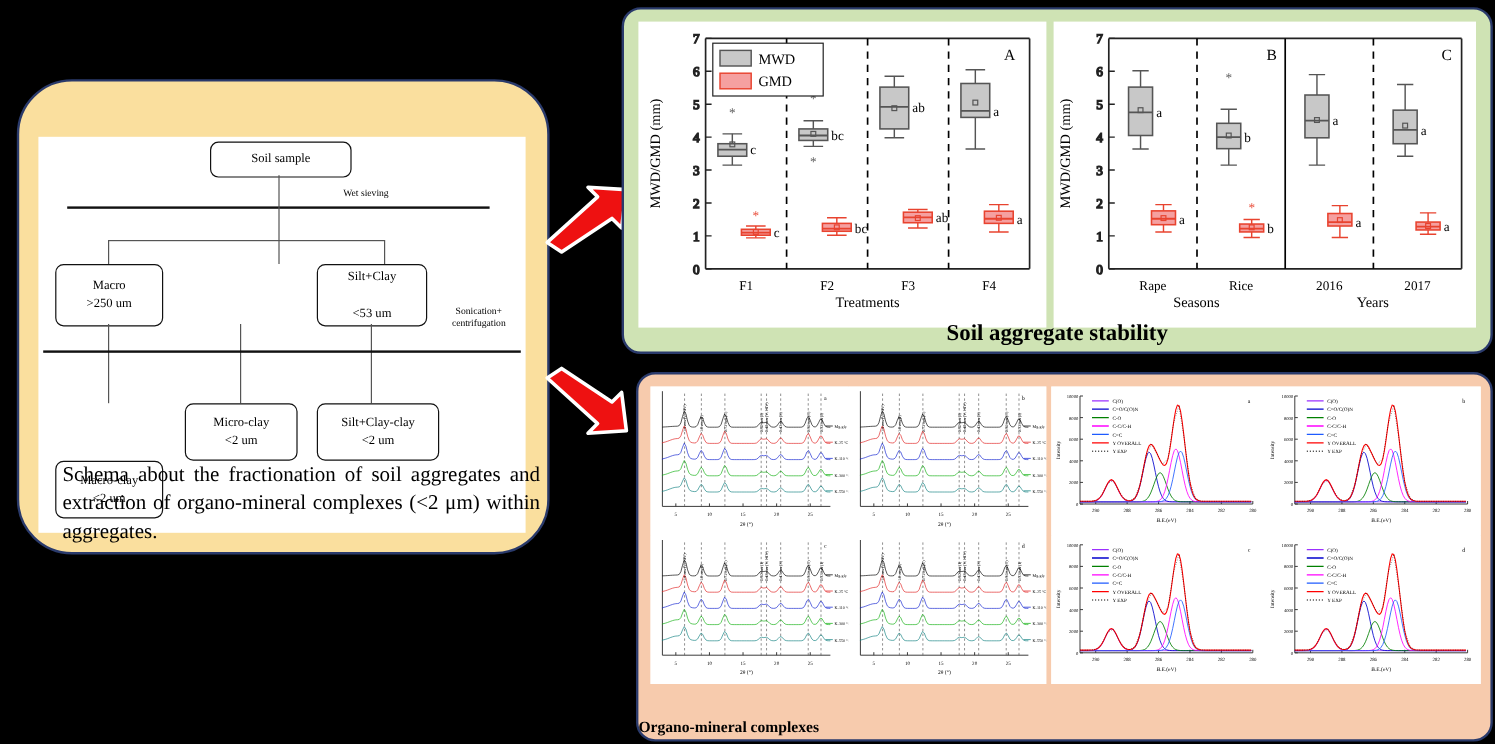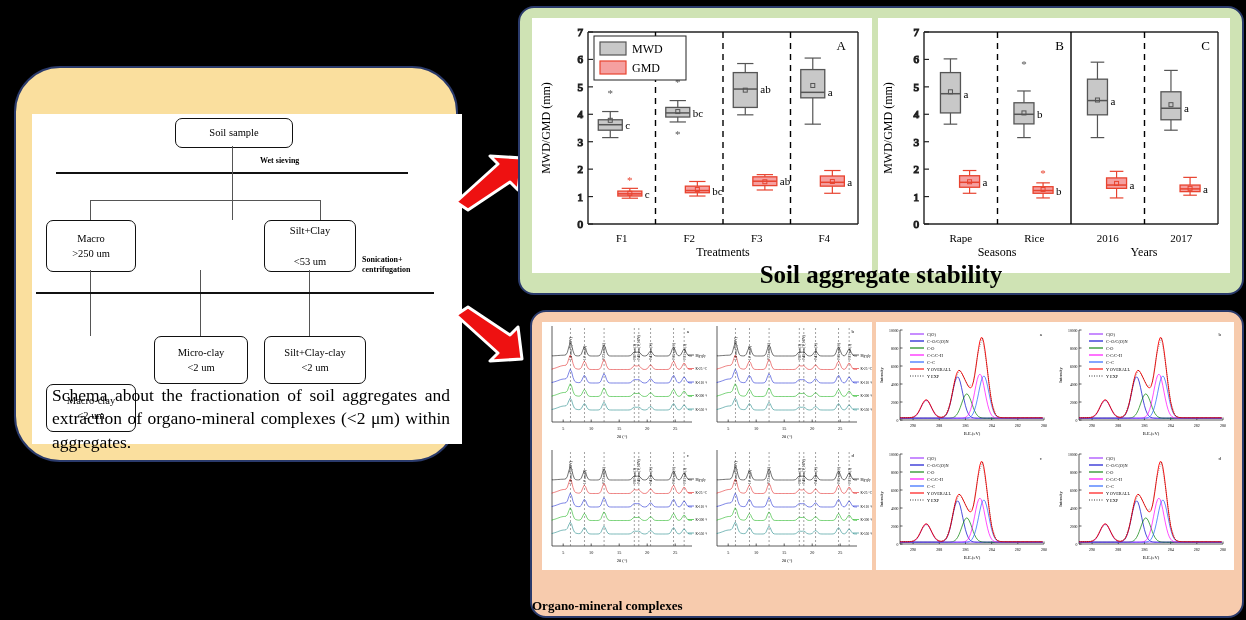--- a/index.html
+++ b/index.html
@@ -3,42 +3,42 @@
 <meta charset="utf-8">
 <style>
   html,body{margin:0;padding:0;background:#000;}
   body{width:1246px;height:620px;position:relative;overflow:hidden;
        font-family:"Liberation Serif",serif;}
 
   
   #left-panel{position:absolute;left:14px;top:66px;width:440px;height:392px;
     background:#fadf9e;border:2px solid #2a3a6b;border-radius:46px;}
   #flow-card{position:absolute;left:16px;top:46px;width:406px;height:330px;
-    background:#fff;padding-left:24px;}
+    background:#fff;}
 
   .fbox{position:absolute;border:1.4px solid #111;border-radius:7px;
     background:#fff;display:flex;flex-direction:column;align-items:center;
     justify-content:center;text-align:center;line-height:1.45;color:#000;}
   .fbox .l1{font-size:10.5px;}
   .fbox .l2{font-size:10.5px;}
 
   .hline{position:absolute;background:#111;height:1.6px;}
   .vline{position:absolute;background:#555;width:1.2px;}
-  .ltxt{position:absolute;font-size:8px;font-weight:bold;color:#000;
-    line-height:1.2;}
+  .ltxt{position:absolute;font-size:8px;font-weight:normal;color:#000;
+    text-align:center;line-height:1.2;}
 
   #caption{position:absolute;left:16px;top:270px;width:406px;
     font-size:17.5px;color:#000;text-align:justify;line-height:1.33;
     padding:0 4px;box-sizing:border-box;}
 
   
   #green-panel{position:absolute;left:518px;top:6px;width:722px;height:285px;
     background:#cfe3b4;border:2px solid #2a3a6b;border-radius:16px;}
   #green-title{position:absolute;left:0;right:0;bottom:4px;text-align:center;
-    font-size:25px;font-weight:bold;color:#000;}
+    font-size:19px;font-weight:bold;color:#000;}
 
   .chartbox{position:absolute;top:10px;background:#fff;}
   #chartA{left:12px;width:340px;height:255px;}
   #chartBC{left:358px;width:352px;height:255px;}
 
   
   #orange-panel{position:absolute;left:530px;top:310px;width:710px;height:304px;
     background:#f7cbad;border:2px solid #2a3a6b;border-radius:16px;}
   #orange-title{position:absolute;left:0;right:0;bottom:2px;
     font-size:13px;font-weight:bold;color:#000;}

